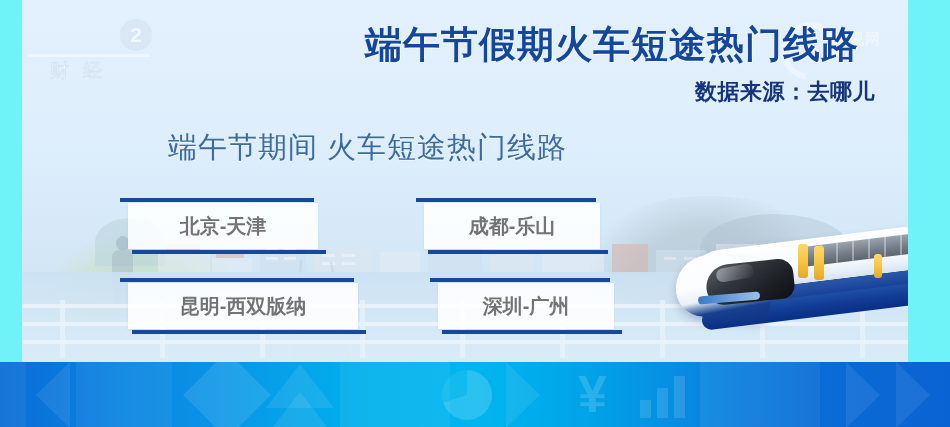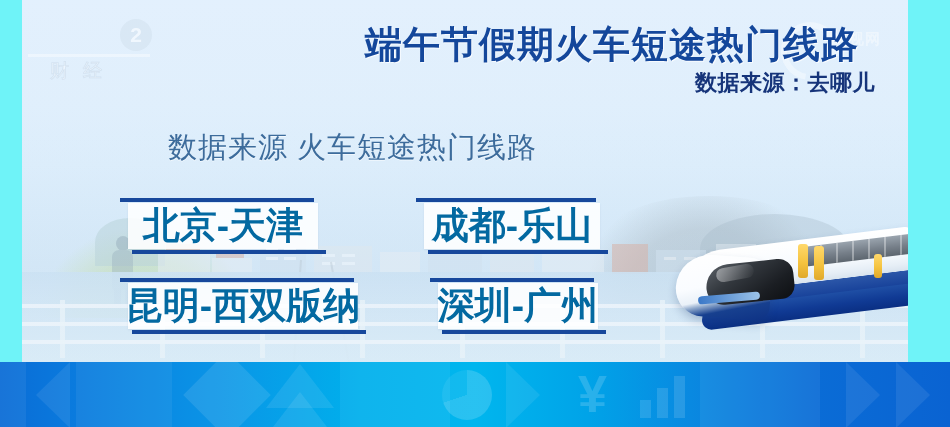--- a/index.html
+++ b/index.html
@@ -154,21 +154,21 @@
   
   .headline{
     position:absolute;left:365px;top:22px;width:540px;
   }
   .headline-title{
     font-size:37px;font-weight:bold;color:#14479b;letter-spacing:1px;
     text-shadow:1px 1px 0 rgba(255,255,255,.75);
     white-space:nowrap;line-height:46px;
   }
   .headline-source{
-    text-align:right;padding-right:30px;
+    margin-top:9px;text-align:right;padding-right:30px;
     font-size:22px;font-weight:bold;color:#16347a;letter-spacing:.5px;
     white-space:nowrap;
   }
 
   
   .subheading{
     position:absolute;left:168px;top:128px;
     font-size:29px;color:#3d6c9c;letter-spacing:1px;white-space:nowrap;
     text-shadow:0 1px 0 rgba(255,255,255,.6);
   }
@@ -186,26 +186,26 @@
     display:flex;align-items:center;justify-content:center;
     box-shadow:0 1px 2px rgba(80,110,150,.10);
   }
   .route-box::before,
   .route-box::after{
     content:"";position:absolute;height:4px;background:#17489c;
   }
   .route-box::before{top:-5px;left:-8px;right:4px;}
   .route-box::after{bottom:-5px;left:4px;right:-8px;}
   .route-label{
-    font-size:37px;font-weight:bold;color:#0369a1;letter-spacing:0px;white-space:nowrap;
+    font-size:20px;font-weight:bold;color:#737373;letter-spacing:0px;white-space:nowrap;
   }
   .rb-a{left:0px;width:190px;}
   .rb-b{left:296px;width:176px;}
   .rb-c{left:0px;width:230px;}
-  .rb-d{left:310px;width:160px;}
+  .rb-d{left:310px;width:176px;}
 
   
   .train{
     position:absolute;left:676px;top:218px;width:250px;height:120px;
   }
   .tr-body{
     position:absolute;left:10px;top:22px;width:225px;height:62px;
     background:linear-gradient(180deg,#ffffff 0%,#f6fafe 42%,#e6eef6 60%,#d9e4ef 70%,#2b56a8 71%,#123c96 100%);
     border-radius:70px 14px 10px 60px;
     transform:skewY(-7deg);
@@ -368,21 +368,21 @@
   <div class="cn-watermark">
     <div class="cn-ring"></div>
     <div class="cn-cn">央视网</div>
   </div>
 
   <div class="headline">
     <div class="headline-title">端午节假期火车短途热门线路</div>
     <div class="headline-source">数据来源：去哪儿</div>
   </div>
 
-  <div class="subheading">数据来源 火车短途热门线路</div>
+  <div class="subheading">端午节期间 火车短途热门线路</div>
 
   <div class="routes">
     <div class="route-row">
       <div class="route-box rb-a">
         <span class="route-label">北京-天津</span>
       </div>
       <div class="route-box rb-b">
         <span class="route-label">成都-乐山</span>
       </div>
     </div>

